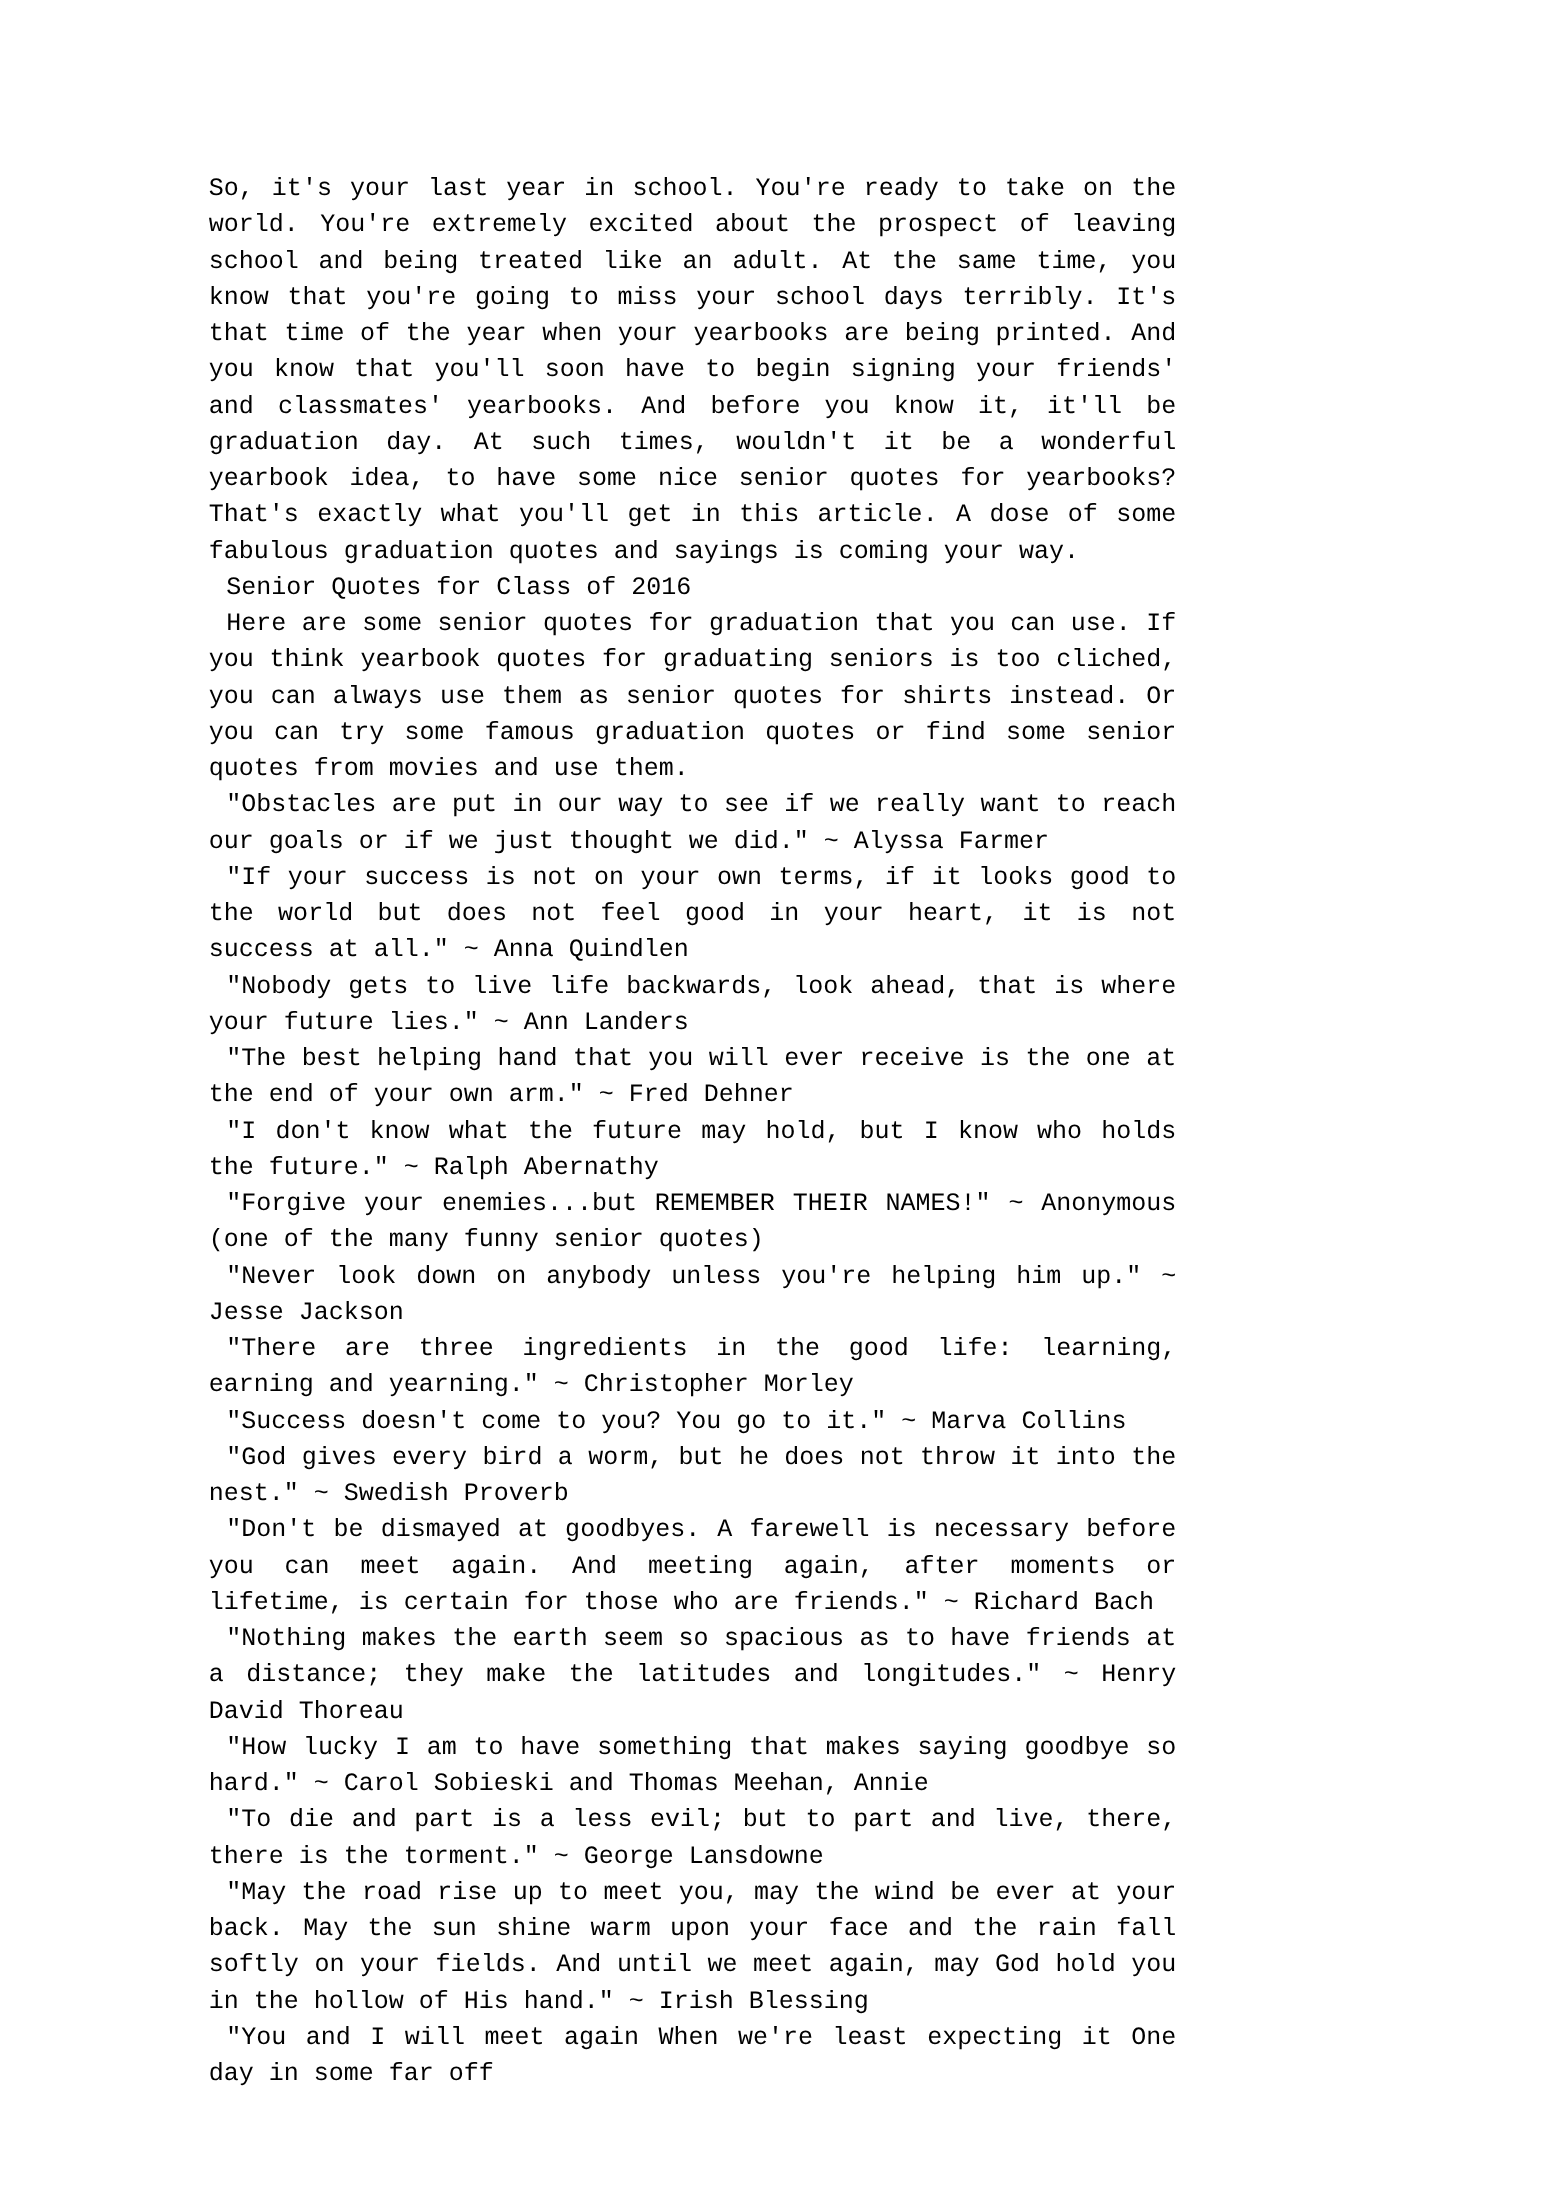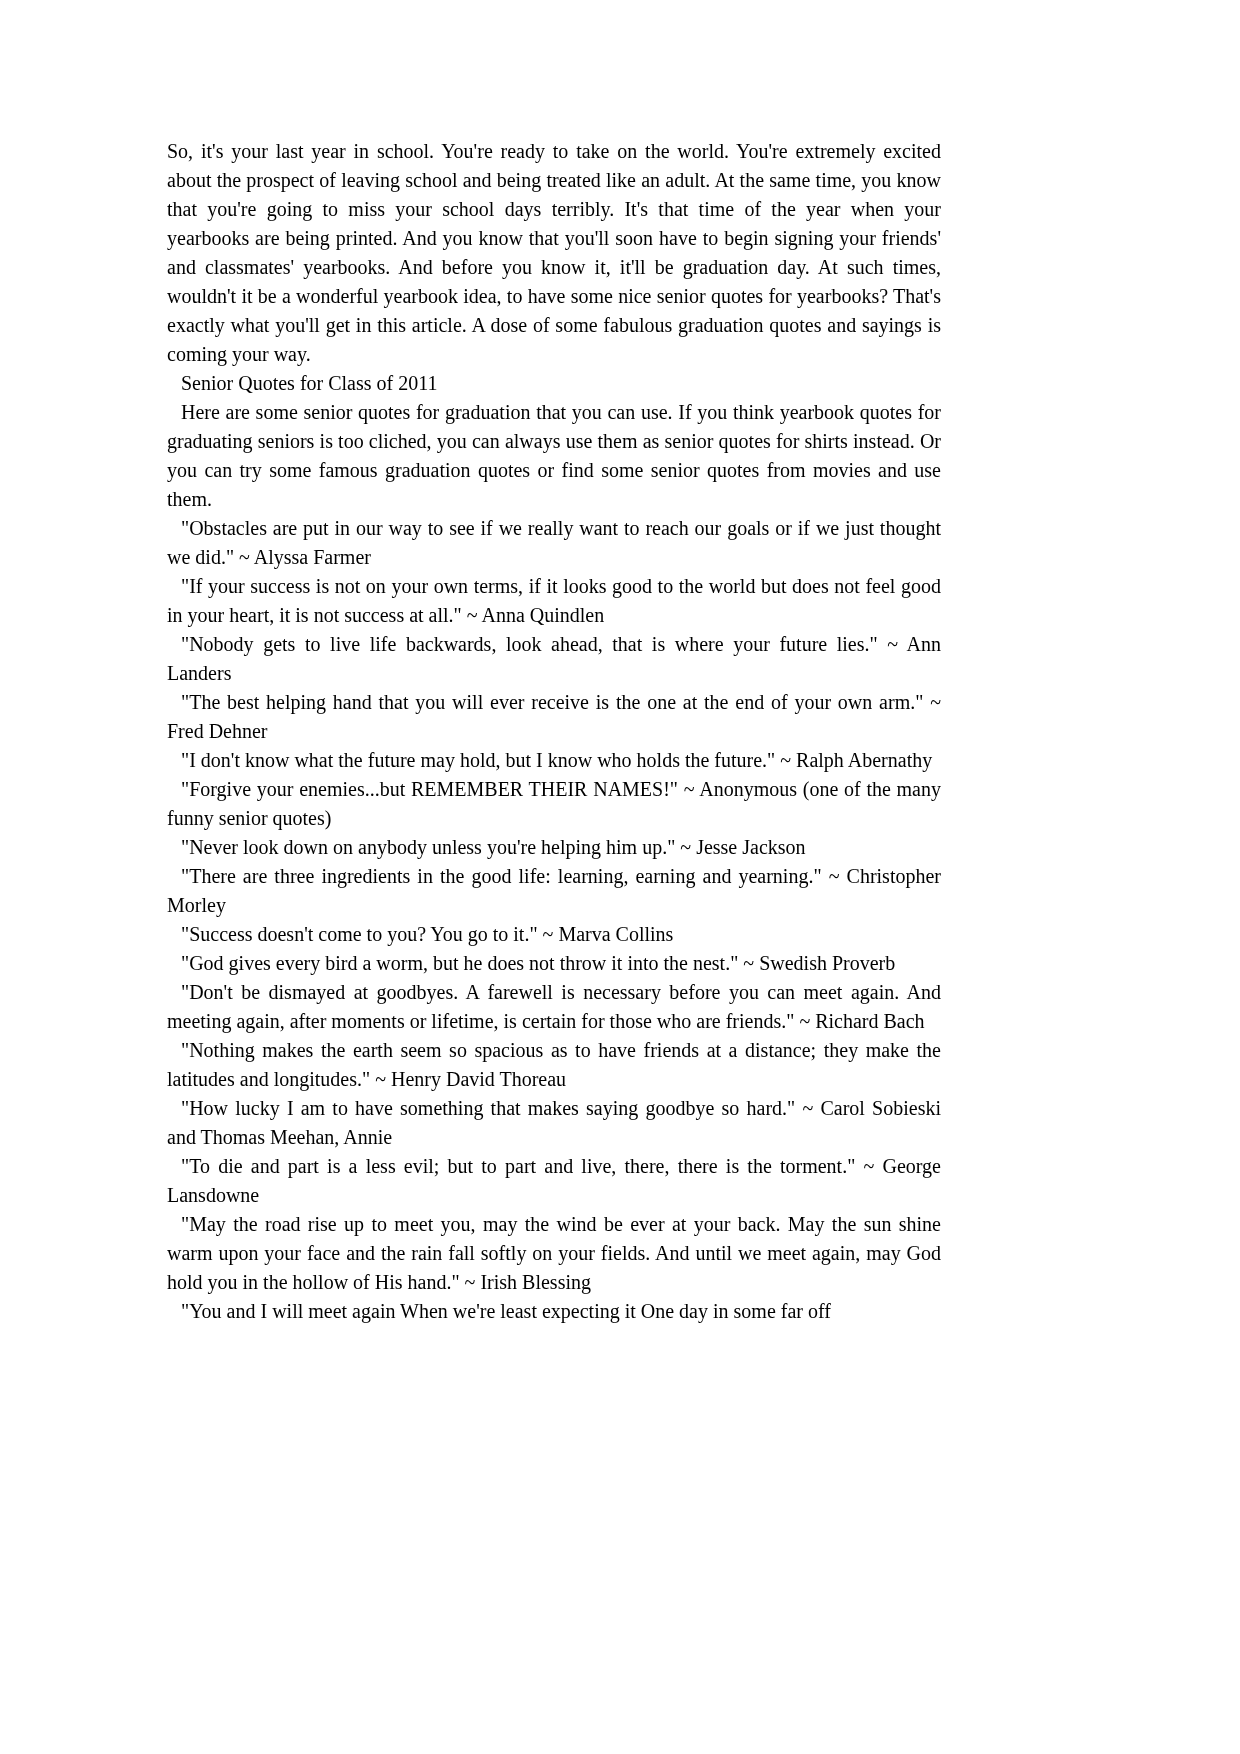--- a/index.html
+++ b/index.html
@@ -12,41 +12,41 @@
     width: 1240px;
     height: 1754px;
     background: #ffffff;
     overflow: hidden;
   }
   .text-block {
     position: absolute;
     left: 167px;
     top: 137px;
     width: 774px;
-    font-family: Liberation Serif, serif;
+    font-family: Liberation Mono, monospace;
     font-size: 20px;
     line-height: 29px;
     color: #000000;
     text-align: justify;
   }
   .text-block p {
     margin: 0;
     padding: 0;
   }
   .text-block p.indent {
     text-indent: 14px;
   }
 </style>
 </head>
 <body>
 
 <div class="page">
   <div class="text-block">
     <p>So, it's your last year in school. You're ready to take on the world. You're extremely excited about the prospect of leaving school and being treated like an adult. At the same time, you know that you're going to miss your school days terribly. It's that time of the year when your yearbooks are being printed. And you know that you'll soon have to begin signing your friends' and classmates' yearbooks. And before you know it, it'll be graduation day. At such times, wouldn't it be a wonderful yearbook idea, to have some nice senior quotes for yearbooks? That's exactly what you'll get in this article. A dose of some fabulous graduation quotes and sayings is coming your way.</p>
-    <p class="indent">Senior Quotes for Class of 2011</p>
+    <p class="indent">Senior Quotes for Class of 2016</p>
     <p class="indent">Here are some senior quotes for graduation that you can use. If you think yearbook quotes for graduating seniors is too cliched, you can always use them as senior quotes for shirts instead. Or you can try some famous graduation quotes or find some senior quotes from movies and use them.</p>
     <p class="indent">"Obstacles are put in our way to see if we really want to reach our goals or if we just thought we did." ~ Alyssa Farmer</p>
     <p class="indent">"If your success is not on your own terms, if it looks good to the world but does not feel good in your heart, it is not success at all." ~ Anna Quindlen</p>
     <p class="indent">"Nobody gets to live life backwards, look ahead, that is where your future lies." ~ Ann Landers</p>
     <p class="indent">"The best helping hand that you will ever receive is the one at the end of your own arm." ~ Fred Dehner</p>
     <p class="indent">"I don't know what the future may hold, but I know who holds the future." ~ Ralph Abernathy</p>
     <p class="indent">"Forgive your enemies...but REMEMBER THEIR NAMES!" ~ Anonymous (one of the many funny senior quotes)</p>
     <p class="indent">"Never look down on anybody unless you're helping him up." ~ Jesse Jackson</p>
     <p class="indent">"There are three ingredients in the good life: learning, earning and yearning." ~ Christopher Morley</p>
     <p class="indent">"Success doesn't come to you? You go to it." ~ Marva Collins</p>

